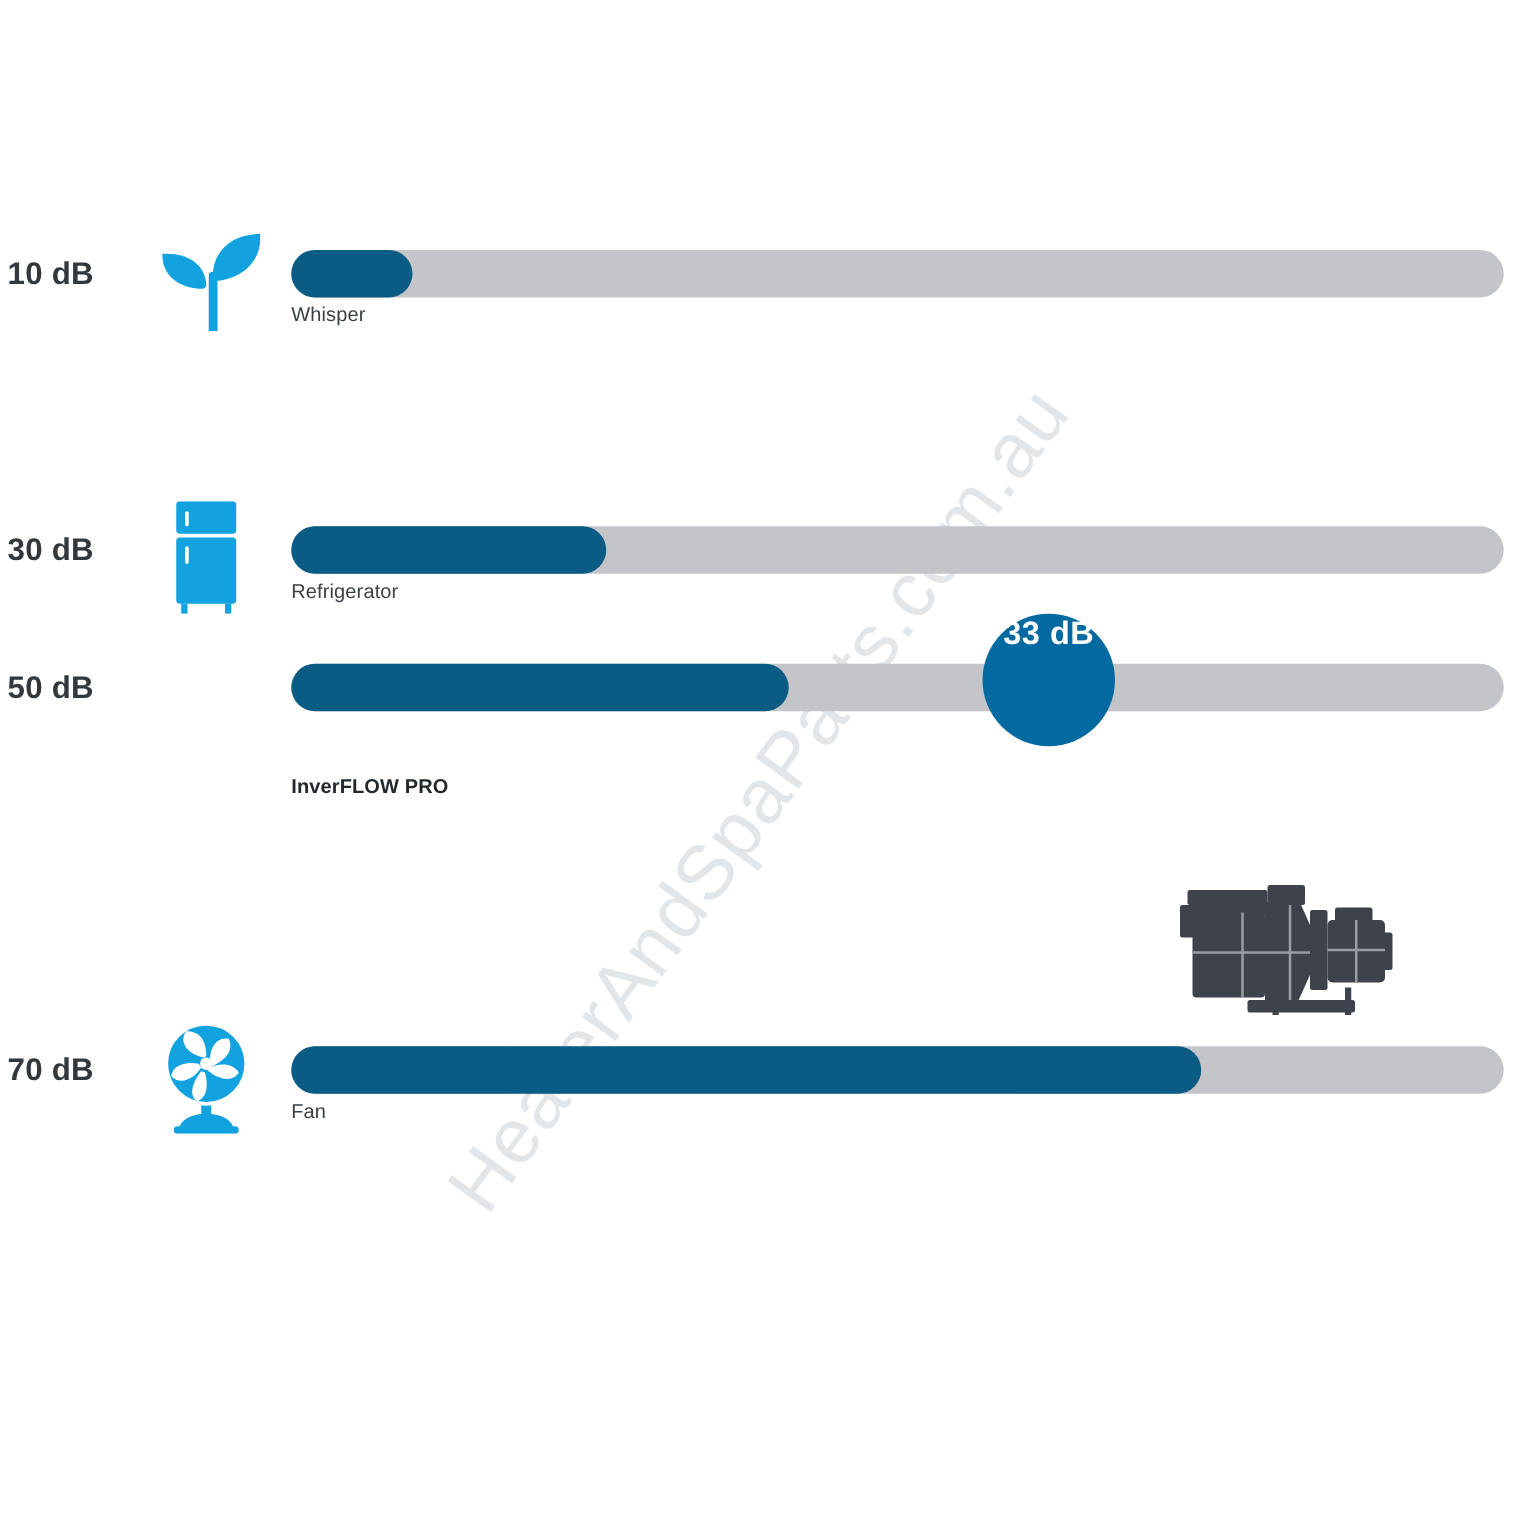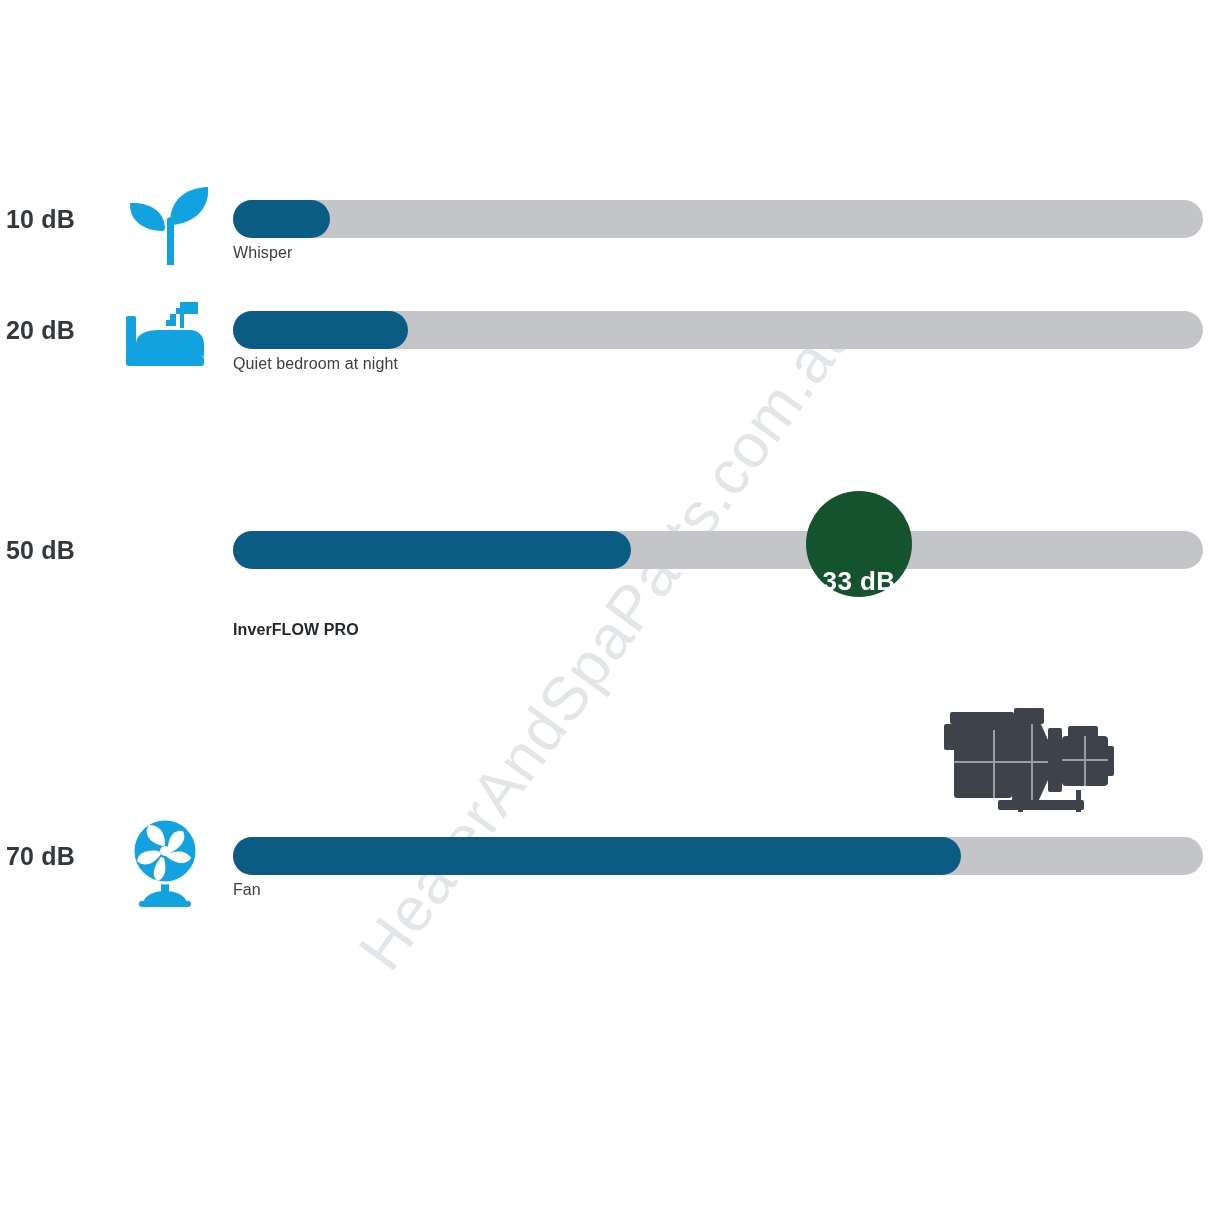--- a/index.html
+++ b/index.html
@@ -111,28 +111,28 @@
     font-size: 16px;
     color: #3b4045;
     letter-spacing: 0.1px;
     white-space: nowrap;
   }
   .bar-caption.bold { font-weight: bold; color: #23282d; margin-top: 46px; }
 
   
   #badge {
     position: absolute;
-    left: 806px;
+    left: 786px;
     top: 491px;
     width: 106px;
     height: 106px;
     border-radius: 50%;
-    background: #14532d;
+    background: #0369a1;
     display: flex;
-    align-items: flex-end;
+    align-items: flex-start;
     justify-content: center;
     z-index: 4;
   }
   #badge .badge-text {
     font-family: "Liberation Sans", sans-serif;
     font-size: 26px;
     font-weight: bold;
     color: #ffffff;
     letter-spacing: 0.4px;
   }
@@ -166,41 +166,42 @@
             <path d="M47 44 C47 28 34 17 12 18 C11 34 24 46 45 46 Z"></path>
           </g>
         </svg>
       </div>
       <div class="bar-track">
         <div class="bar-fill" style="width:10%"></div>
       </div>
       <div class="bar-caption">Whisper</div>
     </div>
 
-    <div class="row" style="top:281px;">
-      <div class="db-label">20 dB</div>
+
+    <div class="row" style="top:391px;">
+      <div class="db-label">30 dB</div>
       <div class="icon-slot">
-        <svg width="86" height="72" viewBox="0 0 86 72" aria-hidden="true">
+        <svg width="60" height="90" viewBox="0 0 60 90" aria-hidden="true">
           <g fill="#12A2E0">
-            <rect x="4" y="16" width="10" height="48" rx="2"></rect>
-            <rect x="4" y="56" width="78" height="10" rx="3"></rect>
-            <path d="M14 44 C14 34 24 30 38 30 H68 C76 30 82 36 82 44 V56 H14 Z"></path>
-            <circle cx="27" cy="40" r="8"></circle>
-            <path d="M44 26 h10 v-6 h-10 z M54 14 h10 v-6 h-10 z M58 20 h4 v-6 h-4 z M48 20 h6 v-6 h-6 z"></path>
-            <path d="M60 2 h16 v12 h-16 z"></path>
-            <rect x="58" y="2" width="4" height="26"></rect>
+            <rect x="6" y="0" width="48" height="26" rx="3"></rect>
+            <rect x="6" y="29" width="48" height="53" rx="3"></rect>
+            <rect x="10" y="82" width="5" height="8"></rect>
+            <rect x="45" y="82" width="5" height="8"></rect>
+          </g>
+          <g fill="#ffffff">
+            <rect x="13" y="8" width="3" height="12" rx="1.5"></rect>
+            <rect x="13" y="36" width="3" height="14" rx="1.5"></rect>
           </g>
         </svg>
       </div>
       <div class="bar-track">
-        <div class="bar-fill" style="width:18%"></div>
-      </div>
-      <div class="bar-caption">Quiet bedroom at night</div>
-    </div>
-
+        <div class="bar-fill" style="width:26%"></div>
+      </div>
+      <div class="bar-caption">Refrigerator</div>
+    </div>
 
     <div class="row" style="top:501px;">
       <div class="db-label">50 dB</div>
       <div class="icon-slot"></div>
       <div class="bar-track">
         <div class="bar-fill" style="width:41%"></div>
       </div>
       <div class="bar-caption bold">InverFLOW PRO</div>
     </div>
 

